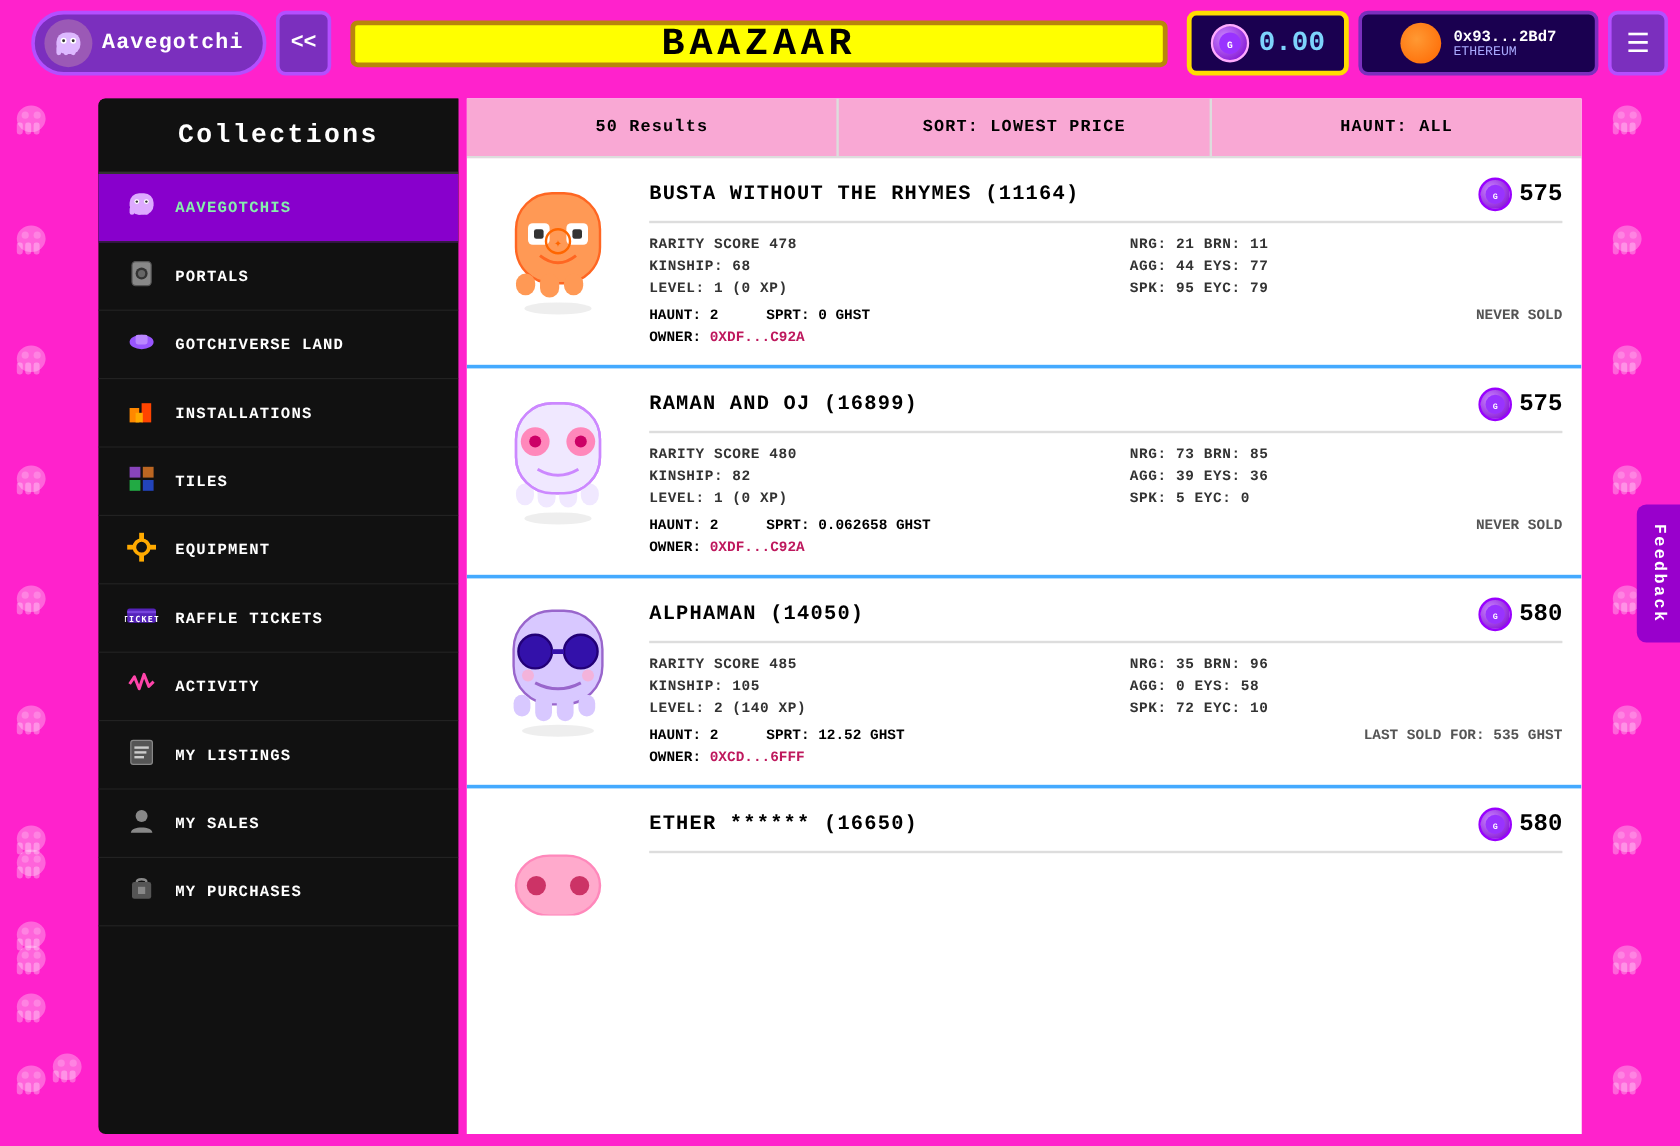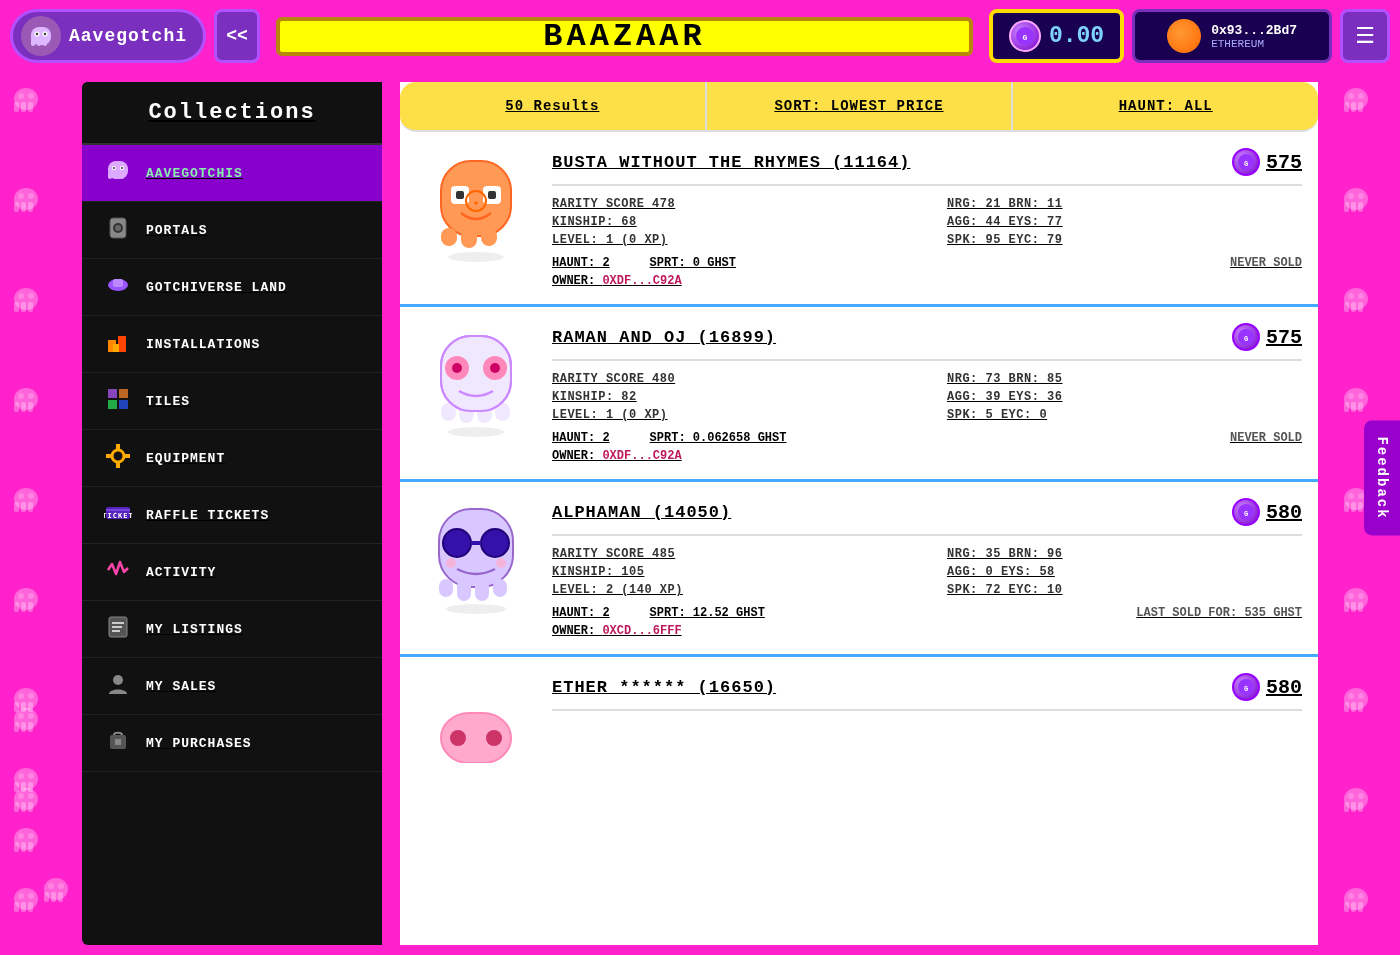--- a/index.html
+++ b/index.html
@@ -16,21 +16,21 @@
     .bg-ghosts {
       position: absolute;
       inset: 0;
       pointer-events: none;
       z-index: 0;
     }
 
     
     .topbar {
       position: absolute;
-      top: 0; left: 0; right: 0;
+      top: 0; left: 16px; right: 0;
       height: 72px;
       display: flex;
       align-items: center;
       padding: 0 10px;
       gap: 8px;
       z-index: 10;
     }
 
     .logo-btn {
       display: flex;
@@ -134,23 +134,22 @@
     }
 
     
     .main-layout {
       position: absolute;
       top: 82px;
       left: 82px;
       right: 82px;
       bottom: 10px;
       display: flex;
-      gap: 18px;
+      gap: 7px;
       z-index: 5;
-      text-decoration: underline;
     }
 
     
     .sidebar {
       width: 300px;
       background: #111111;
       border-radius: 6px 0 0 6px;
       flex-shrink: 0;
       overflow: hidden;
     }
@@ -193,23 +192,22 @@
       background: white;
       display: flex;
       flex-direction: column;
       overflow: hidden;
     }
 
     
     .filter-bar {
       display: flex;
       border-bottom: 2px solid #ddd;
-      background: #fde047;
+      background: #f9a8d4;
       flex-shrink: 0;
-      border-radius: 16px;
     }
     .filter-btn {
       flex: 1;
       padding: 16px;
       text-align: center;
       font-size: 14px;
       font-weight: bold;
       letter-spacing: 1px;
       border-right: 2px solid #ddd;
       cursor: pointer;

